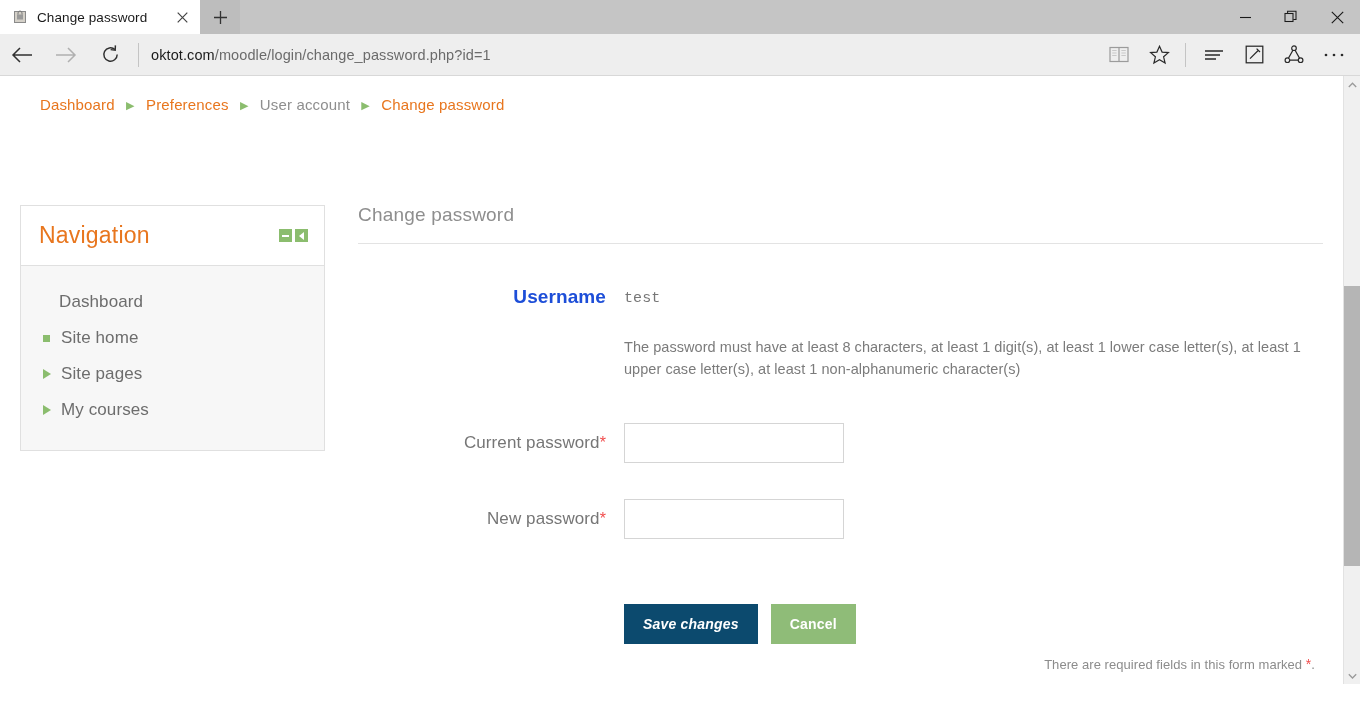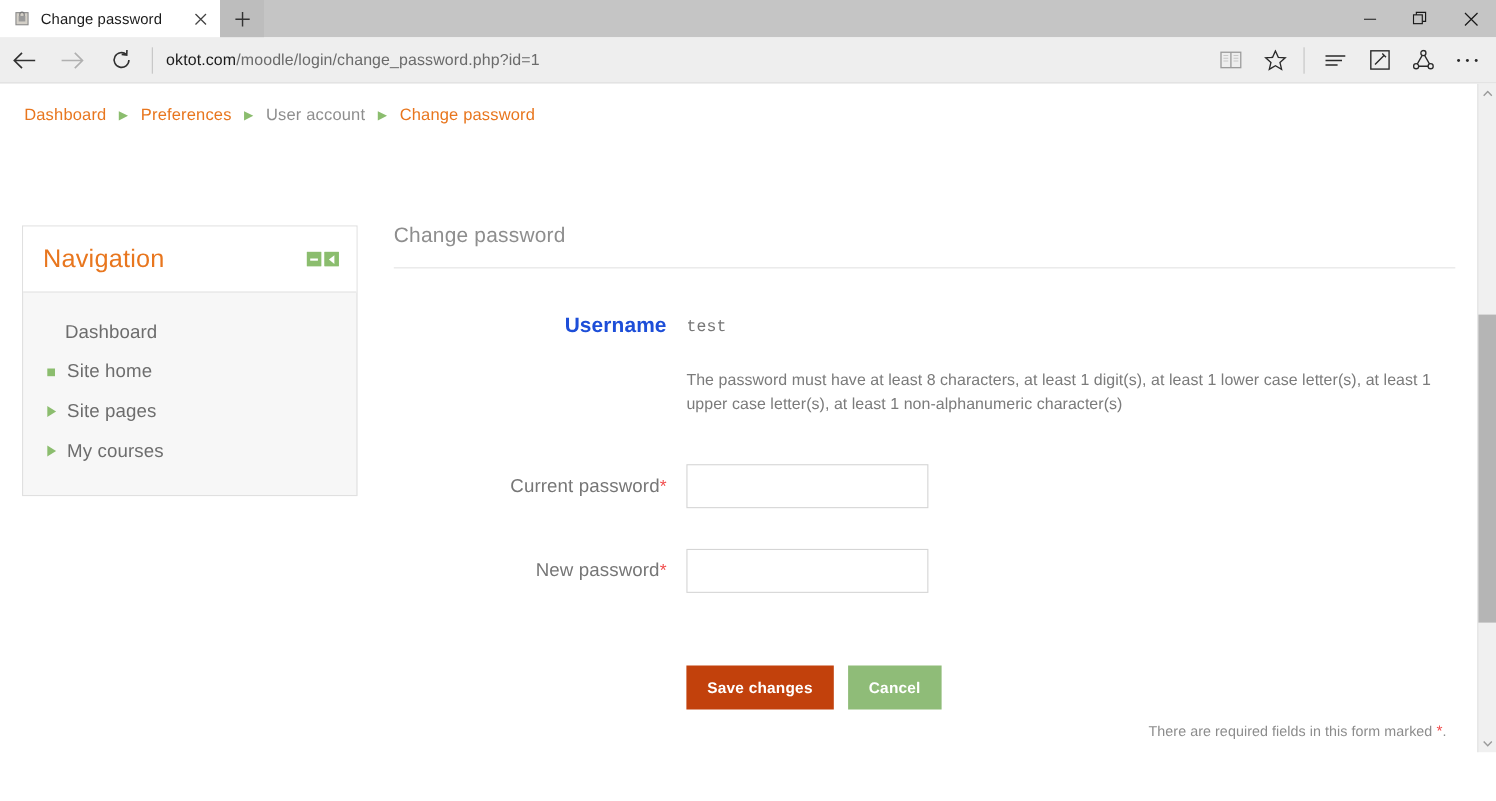--- a/index.html
+++ b/index.html
@@ -139,21 +139,21 @@
   }
 
   .page {
     flex: 1;
     position: relative;
     padding: 0;
   }
 
   .breadcrumb {
     position: absolute;
-    left: 22px;
+    left: 40px;
     top: 20px;
     font-size: 15px;
     color: #999999;
     white-space: nowrap;
     letter-spacing: 0.15px;
   }
   .crumb-link { color: #e8761e; }
   .crumb-cur { color: #8e8e8e; }
   .crumb-sep {
     color: #8bbd6e;
@@ -320,21 +320,21 @@
     border: none;
     color: #ffffff;
     font-size: 14px;
     font-weight: bold;
     padding: 0 19px;
     height: 40px;
     cursor: pointer;
     font-family: "Liberation Sans", sans-serif;
     letter-spacing: 0.2px;
   }
-  .btn-primary { background: #c2410c; }
+  .btn-primary { background: #0c4a6e; font-style: italic; }
   .btn-secondary { background: #8fbc78; text-align: center; }
 
   .footnote {
     position: absolute;
     right: 28px;
     bottom: 12px;
     font-size: 13px;
     color: #8c8c8c;
     letter-spacing: 0.05px;
   }

